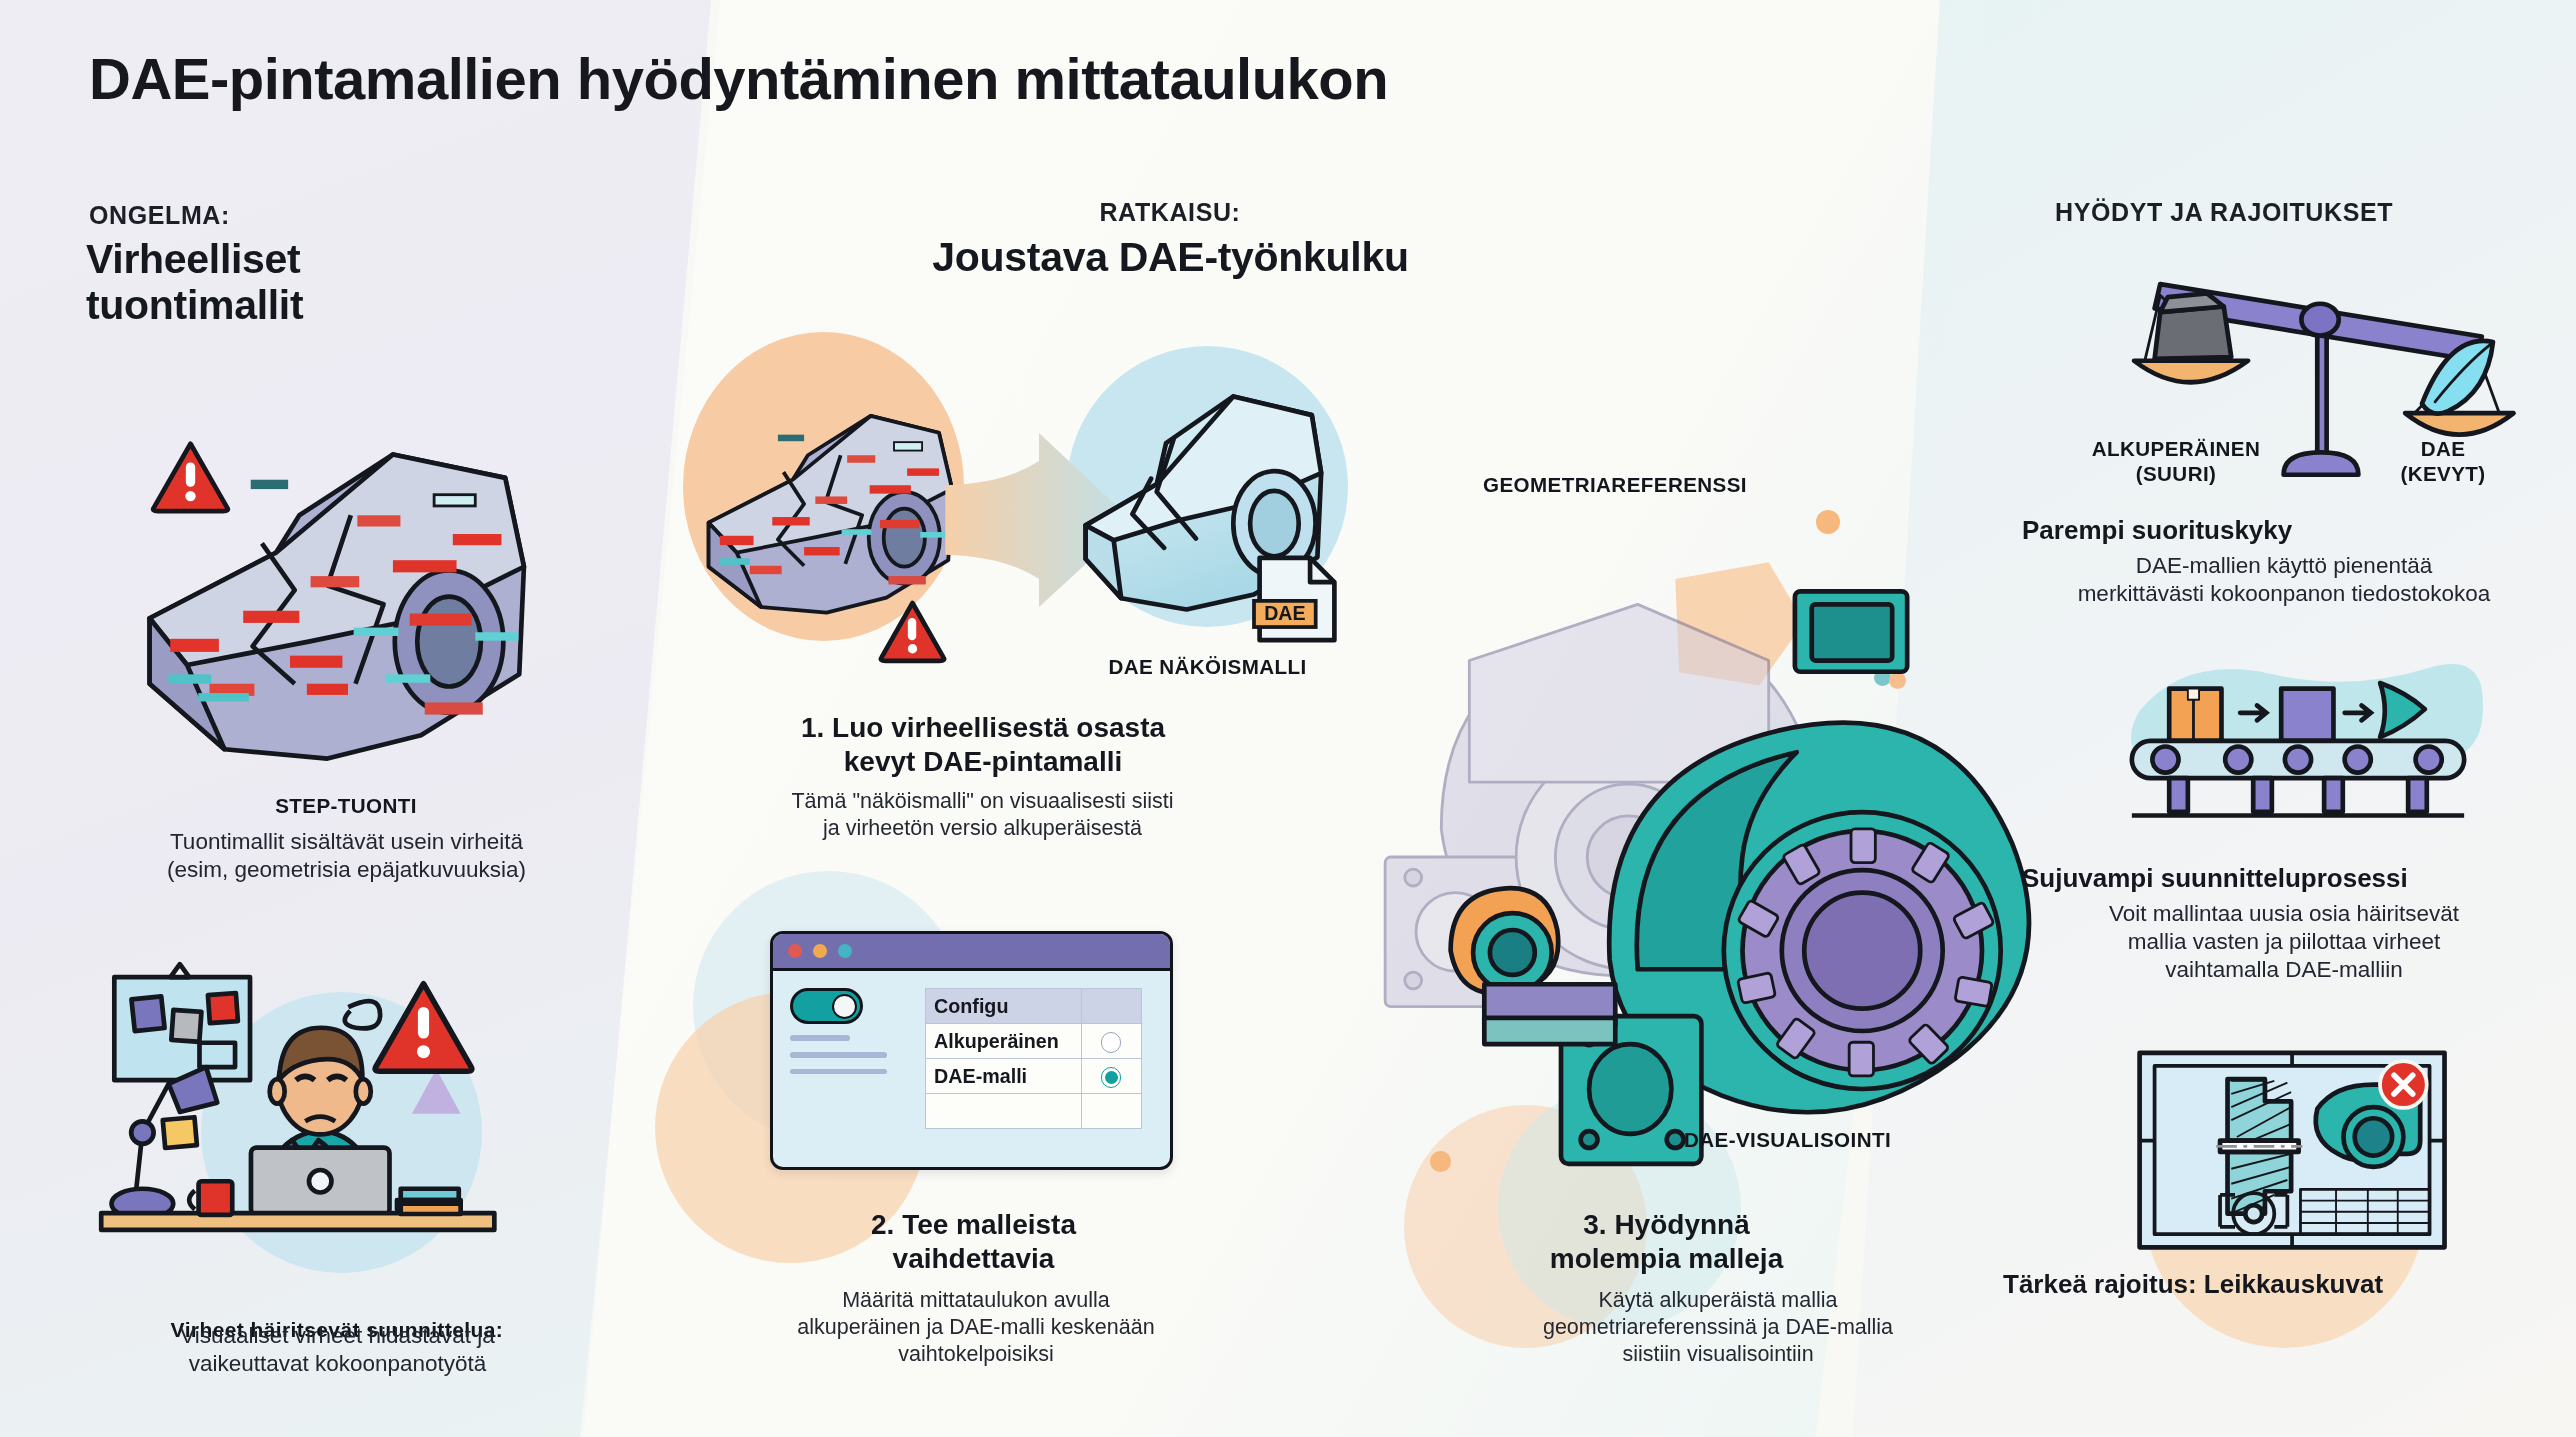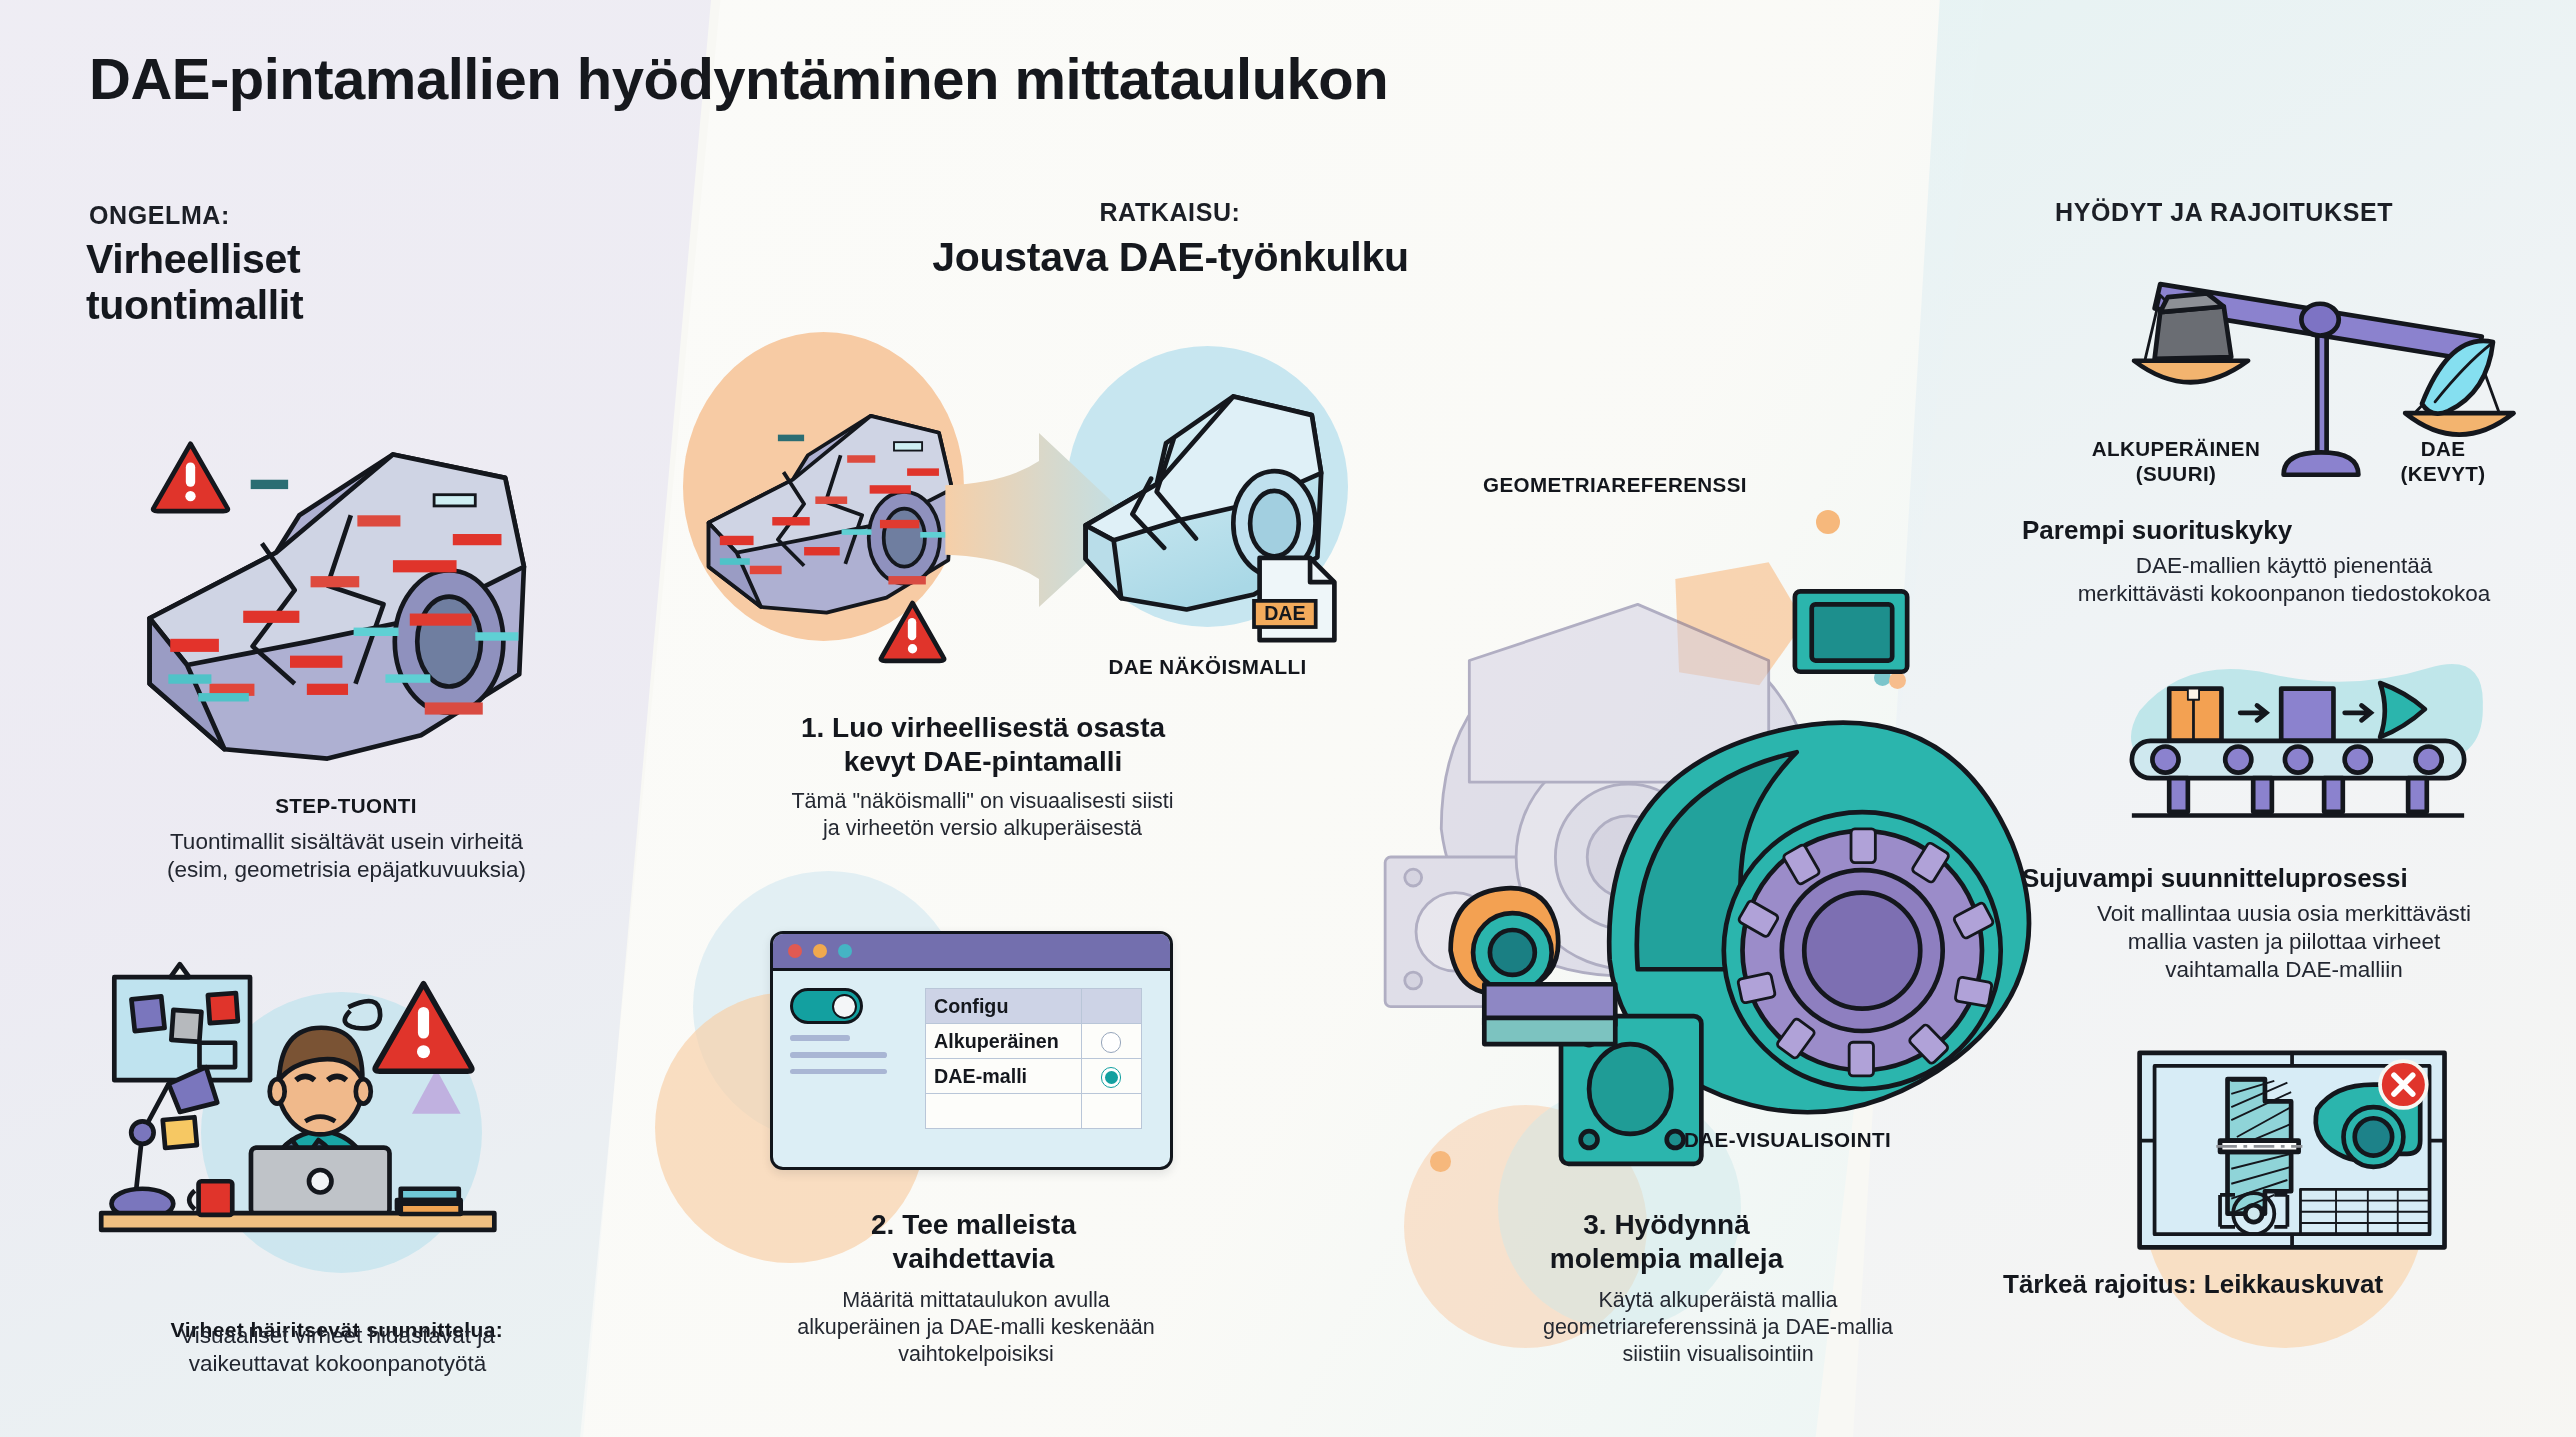--- a/index.html
+++ b/index.html
@@ -477,21 +477,21 @@
       <rect x="318" y="132" width="20" height="36" fill="#8b82ce"></rect>
       <path d="M22 172 H378" stroke-width="5"></path>
     </g>
     <g stroke="#14171d" stroke-width="5" fill="none" stroke-linecap="round">
       <path d="M138 62 H164 M156 54 L166 62 L156 70"></path>
       <path d="M250 62 H276 M268 54 L278 62 L268 70"></path>
     </g>
   </svg>
 
   <div class="abs cap-head" style="left:2022px;top:863px;width:524px;">Sujuvampi suunnitteluprosessi</div>
-  <div class="abs cap-body" style="left:2003px;top:900px;width:562px;white-space:pre-line;">Voit mallintaa uusia osia merkittävästi
+  <div class="abs cap-body" style="left:2003px;top:900px;width:562px;white-space:pre-line;">Voit mallintaa uusia osia häiritsevät
 mallia vasten ja piilottaa virheet
 vaihtamalla DAE-malliin</div>
 
   <svg class="abs" style="left:2134px;top:1047px;" width="318" height="208" viewBox="0 0 340 222">
     <g stroke="#14171d" stroke-width="5" stroke-linejoin="round">
       <rect x="6" y="6" width="326" height="208" fill="#d7ecf6"></rect>
       <rect x="22" y="20" width="294" height="180" fill="none" stroke-width="4"></rect>
       <path d="M169 6 V20 M169 200 V214 M6 100 H22 M316 100 H332" stroke-width="4"></path>
 
       <path d="M100 34 H140 V58 H168 V100 H100 V58 Z M100 112 H168 V154 H140 V178 H100 V154 Z" fill="#8fd4d8"></path>

